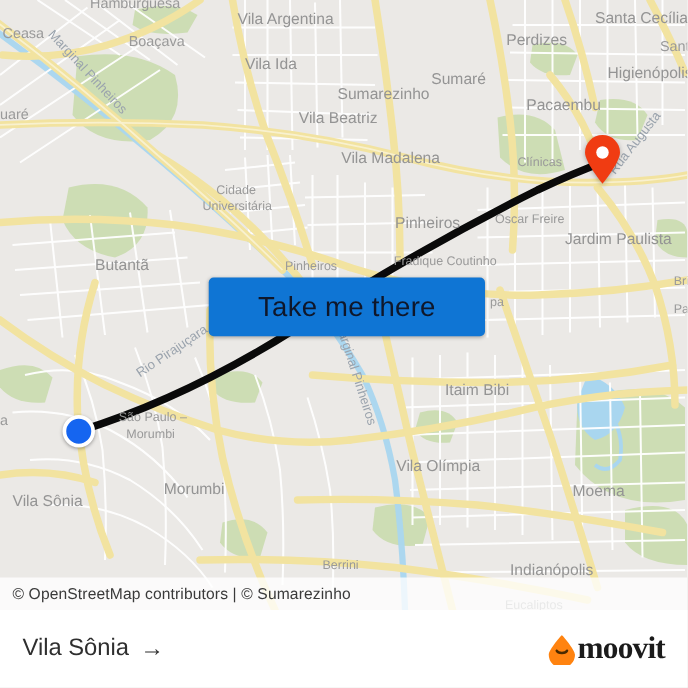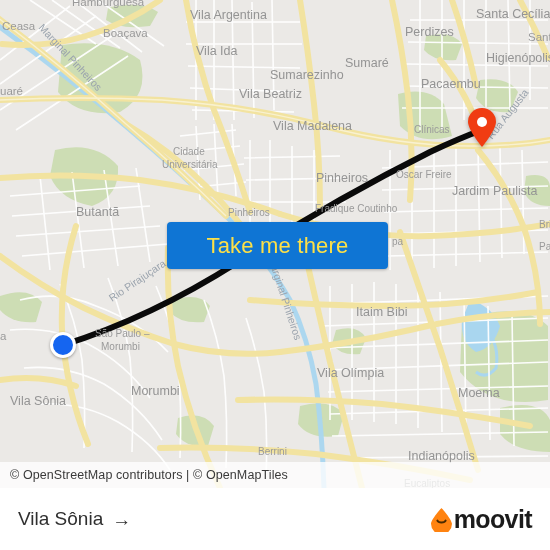--- a/index.html
+++ b/index.html
@@ -37,38 +37,38 @@
     box-sizing:border-box;z-index:25;
   }
   .dest-pin{
     position:absolute;width:30px;height:40px;z-index:26;
     filter:drop-shadow(0 1px 2px rgba(0,0,0,.3));
   }
 
   
   #cta{
     position:absolute;left:167px;top:222px;width:221px;height:47px;
-    background:#0f75d4;color:#fde047;border:none;border-radius:4px;
+    background:#0f75d4;color:#0f172a;border:none;border-radius:4px;
     font-family:"Liberation Sans", sans-serif;
     font-size:22px;letter-spacing:.2px;
     cursor:pointer;z-index:35;
     box-shadow:0 1px 3px rgba(0,0,0,.25);
     display:flex;align-items:center;justify-content:center;
   }
 
   
   #footer{
     position:absolute;left:0;top:488px;width:550px;height:62px;
     background:#ffffff;display:flex;align-items:center;
     box-sizing:border-box;padding:0 18px 0 18px;
   }
   #route-summary{display:flex;align-items:center;gap:9px;}
   .place{font-size:19px;color:#2f2f2f;}
   .arrow{font-size:19px;color:#2f2f2f;line-height:1;}
-  #brand{margin-left:auto;display:flex;align-items:center;gap:1px;}
+  #brand{margin-left:auto;display:flex;align-items:center;gap:1px;font-family:Liberation Serif, serif;}
   #brand .wordmark{
     font-size:25px;font-weight:bold;color:#1b1b1b;letter-spacing:-0.6px;
   }
 
   
   .lbl{font-family:"Liberation Sans", sans-serif;fill:#8a8a8a;}
   .lbl-nb{font-size:11.5px;fill:#9a9a9a;}
   .lbl-nb-lg{font-size:12.5px;fill:#949494;}
   .lbl-rd{font-size:10.5px;fill:#9aa3ad;}
   .lbl-st{font-size:10px;fill:#9a9a9a;}
@@ -236,21 +236,21 @@
     <div class="dest-pin" style="left:467px;top:108px;">
       <svg width="30" height="40" viewBox="0 0 30 40">
         <path d="M15 39 C15 39 29 22 29 14 A14 14 0 0 0 1 14 C1 22 15 39 15 39 Z" fill="#f03c12"></path>
         <circle cx="15" cy="14" r="5" fill="#ffffff"></circle>
       </svg>
     </div>
 
     <button id="cta" style="background: rgb(15, 117, 212);">Take me there</button>
 
     <div id="attrib">
-      <span>© OpenStreetMap contributors | © OpenMapTiles</span>
+      <span>© OpenStreetMap contributors | © Sumarezinho</span>
     </div>
   </div>
 
   <div id="footer">
     <div id="route-summary">
       <span class="place">Vila Sônia</span>
       <span class="arrow">→</span>
     </div>
     <div id="brand">
       <span style="display:inline-block;line-height:0;">

